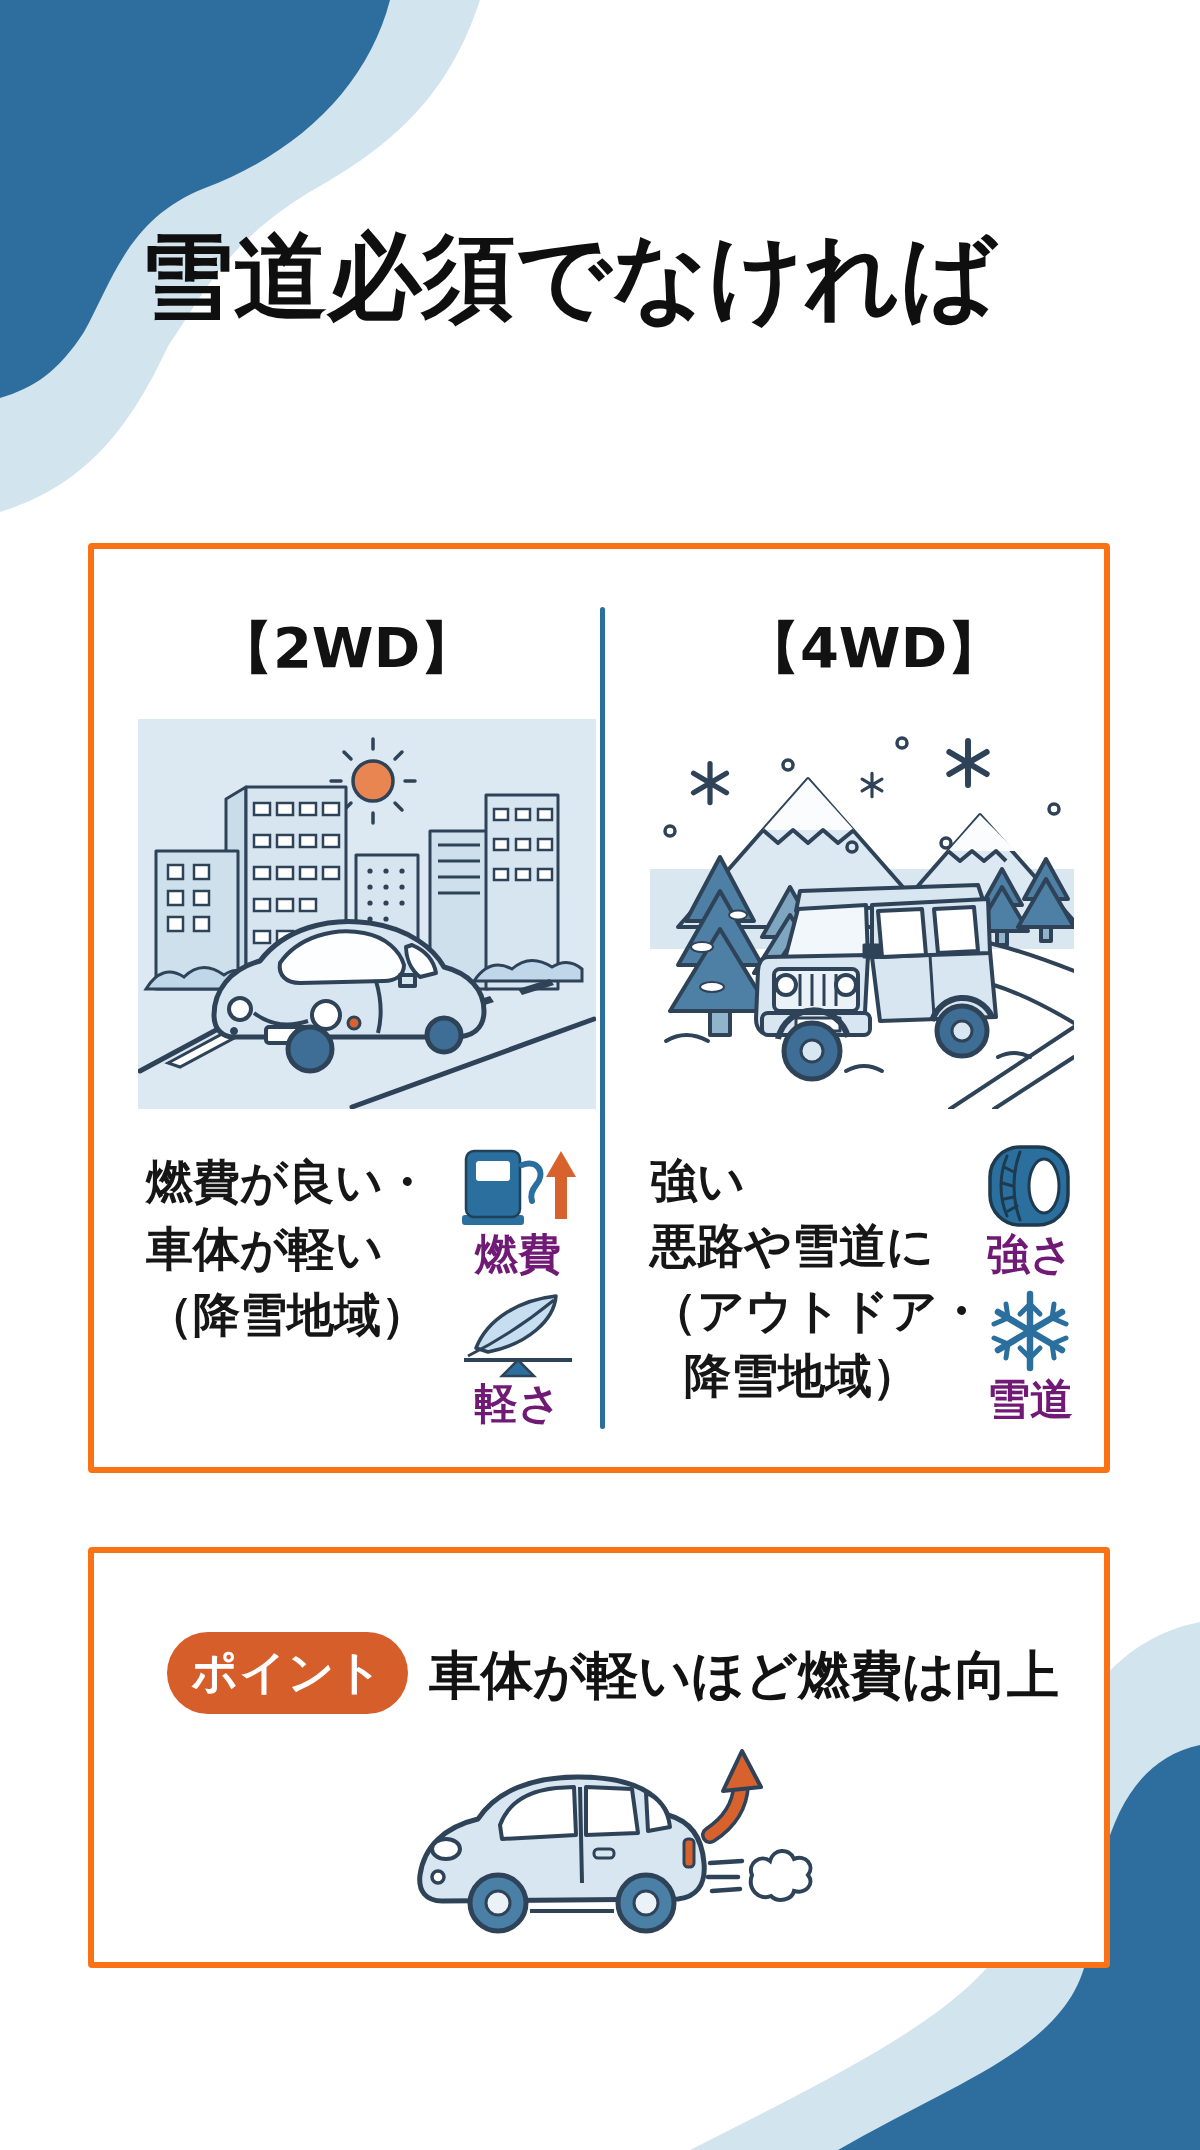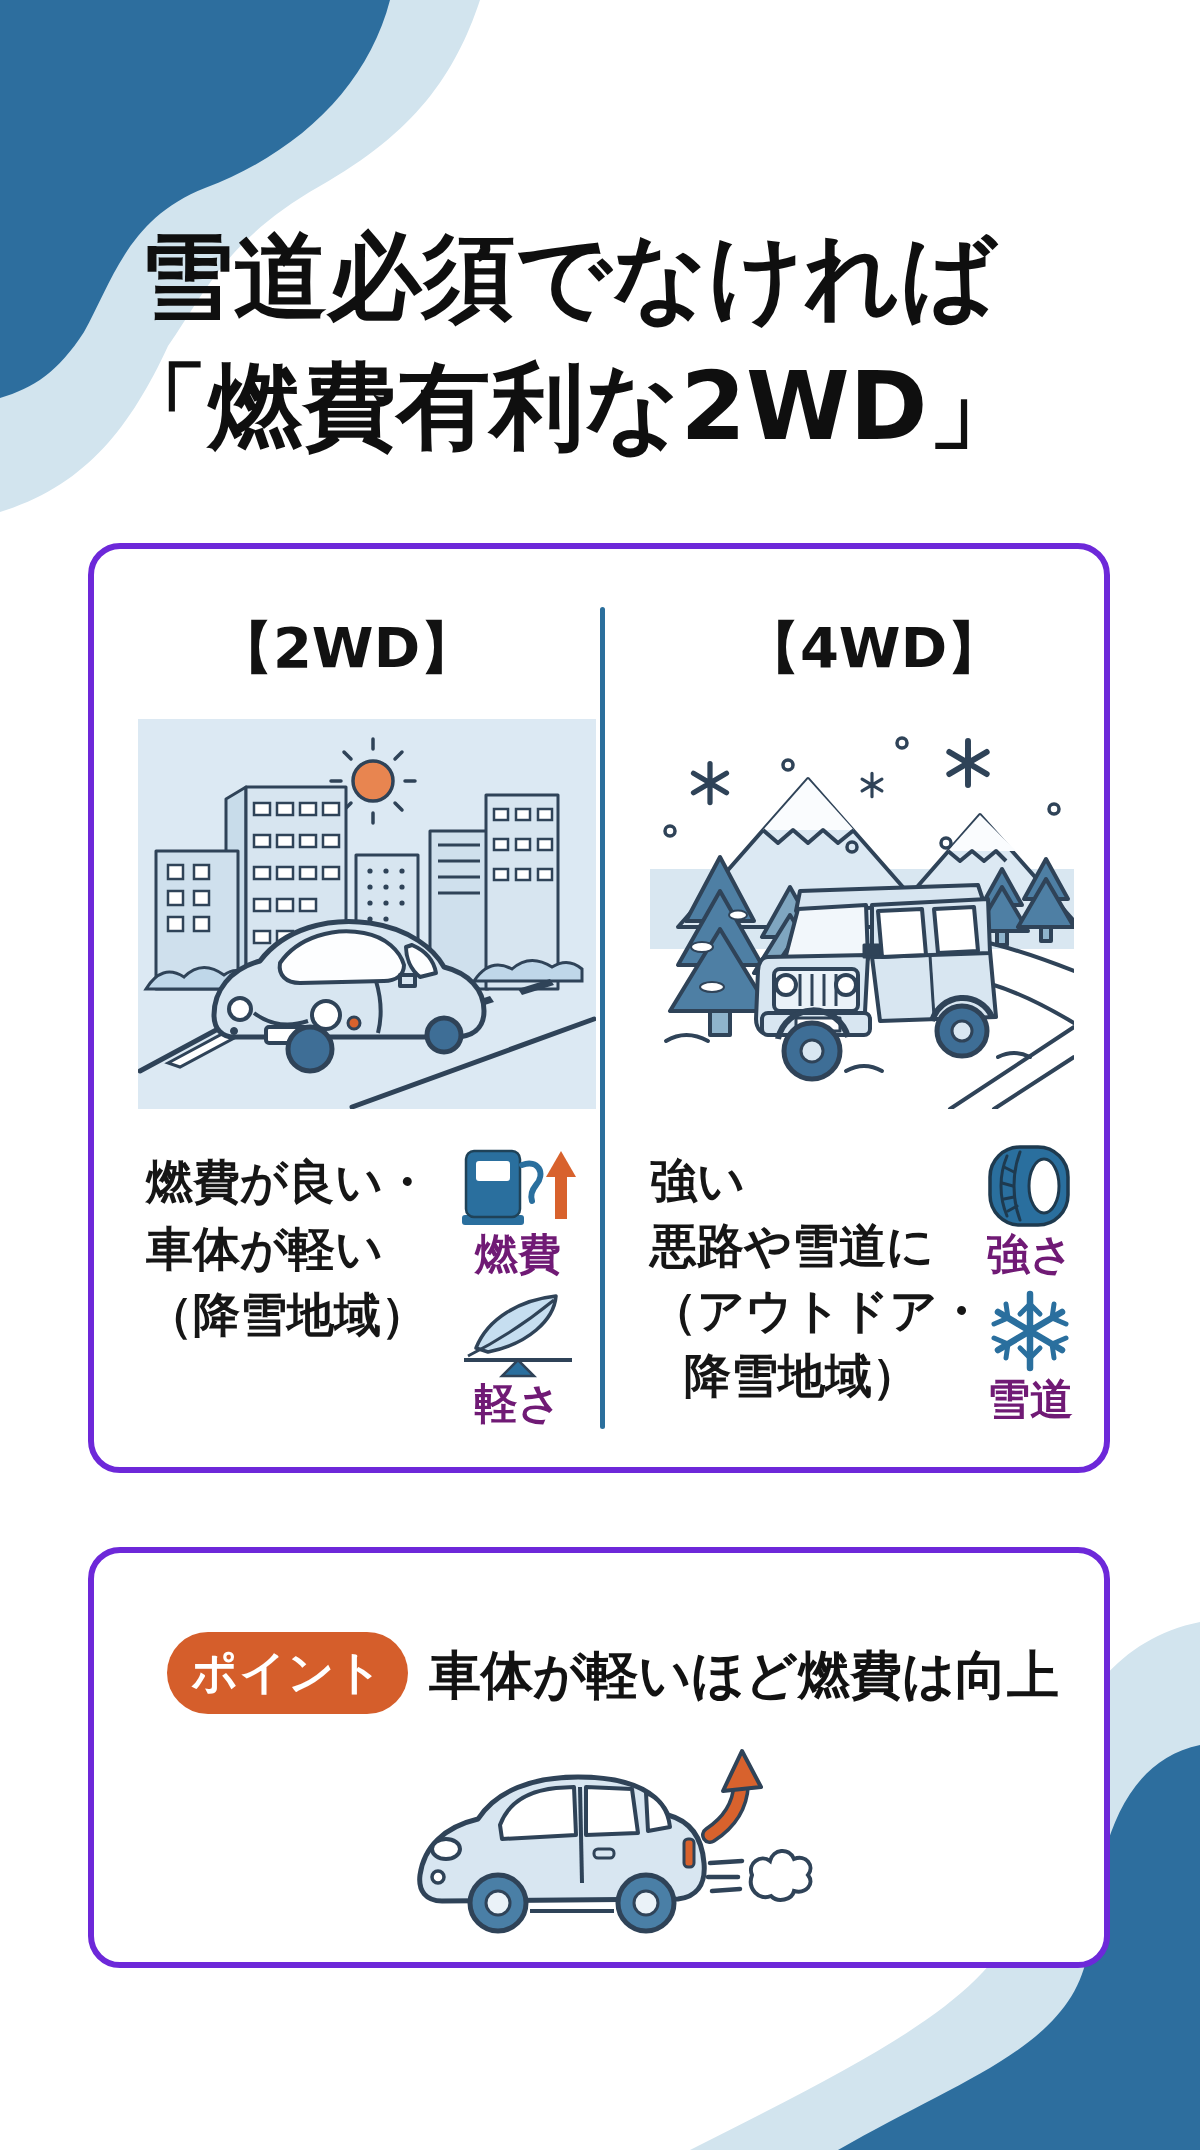--- a/index.html
+++ b/index.html
@@ -1,22 +1,22 @@
 <!DOCTYPE html>
 <html><head>
 <meta charset="utf-8">
 <style>
   html,body{margin:0;padding:0;background:#ffffff;}
   .page{position:relative;width:1200px;height:2150px;background:#ffffff;overflow:hidden;
         font-family:"DejaVu Sans","Liberation Sans",sans-serif;}
   .waves{position:absolute;left:0;top:0;width:1200px;height:2150px;z-index:0;}
   .title{position:absolute;top:212px;left:0;width:1136px;z-index:2;text-align:center;
          font-size:94px;font-weight:900;line-height:1.38;color:#0f0f0f;letter-spacing:0px;}
-  .card{position:absolute;left:88px;width:1022px;background:#ffffff;border:6px solid #6d28d9;
-        border-radius:32px;box-sizing:border-box;z-index:1;}
+  .card{position:absolute;left:88px;width:1022px;background:#ffffff;border:6px solid #f97316;
+        border-radius:4px;box-sizing:border-box;z-index:1;}
   .card.compare{top:543px;height:930px;}
   .card.point{top:1547px;height:421px;padding-left:13px;}
   .col-header{position:absolute;top:62px;width:505px;text-align:center;
               font-size:56px;font-weight:900;color:#121212;}
   .col-header.left{left:0;}
   .col-header.right{left:527px;}
   .divider{position:absolute;left:506px;top:58px;width:5px;height:822px;background:#2B6F9C;border-radius:3px;}
   .illus{position:absolute;top:170px;}
   .illus.l{left:44px;}
   .illus.r{left:556px;}
@@ -41,21 +41,20 @@
 
   <svg class="waves" viewBox="0 0 1200 2150" xmlns="http://www.w3.org/2000/svg">
     <path d="M0,0 L480,0 C455,75 415,132 320,186 C225,240 203,296 168,346 C130,428 85,486 0,512 Z" fill="#D2E4EE"></path>
     <path d="M0,0 L390,0 C368,85 300,152 205,188 C128,218 112,282 84,332 C58,372 34,388 0,398 Z" fill="#2D6E9E"></path>
     <path d="M1200,1622 C1085,1645 1044,1762 1030,1880 C1014,1985 905,2042 690,2150 L1200,2150 Z" fill="#D2E4EE"></path>
     <path d="M1200,1745 C1118,1762 1097,1856 1088,1950 C1074,2045 965,2077 838,2150 L1200,2150 Z" fill="#2D6E9E"></path>
   </svg>
 
   <div class="title">
     <div>雪道必須でなければ</div>
-    <div>「燃費有利な2WD」</div>
   </div>
 
   <div class="card compare">
     <div class="col-header left">【2WD】</div>
     <div class="col-header right">【4WD】</div>
     <div class="divider"></div>
 
     <svg class="illus l" width="458" height="390" viewBox="0 0 458 390">
       <rect width="458" height="390" fill="#DCE9F3"></rect>
       <g stroke="#2F4358" stroke-width="3.5" stroke-linecap="round">

